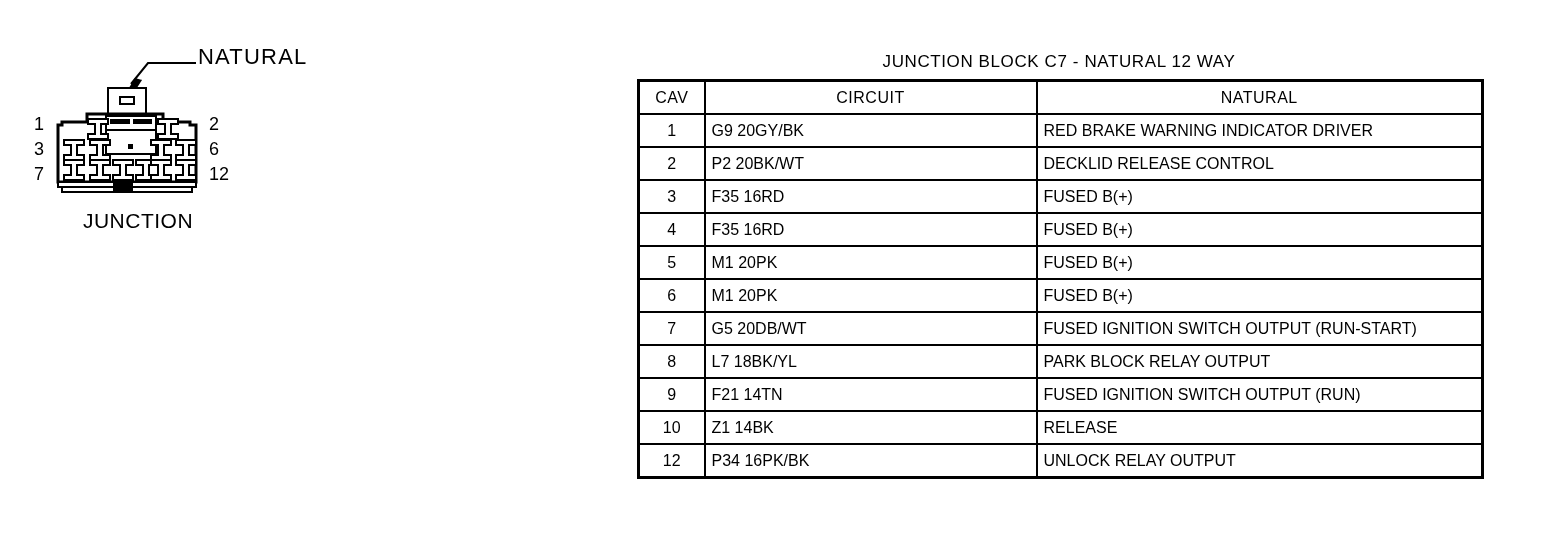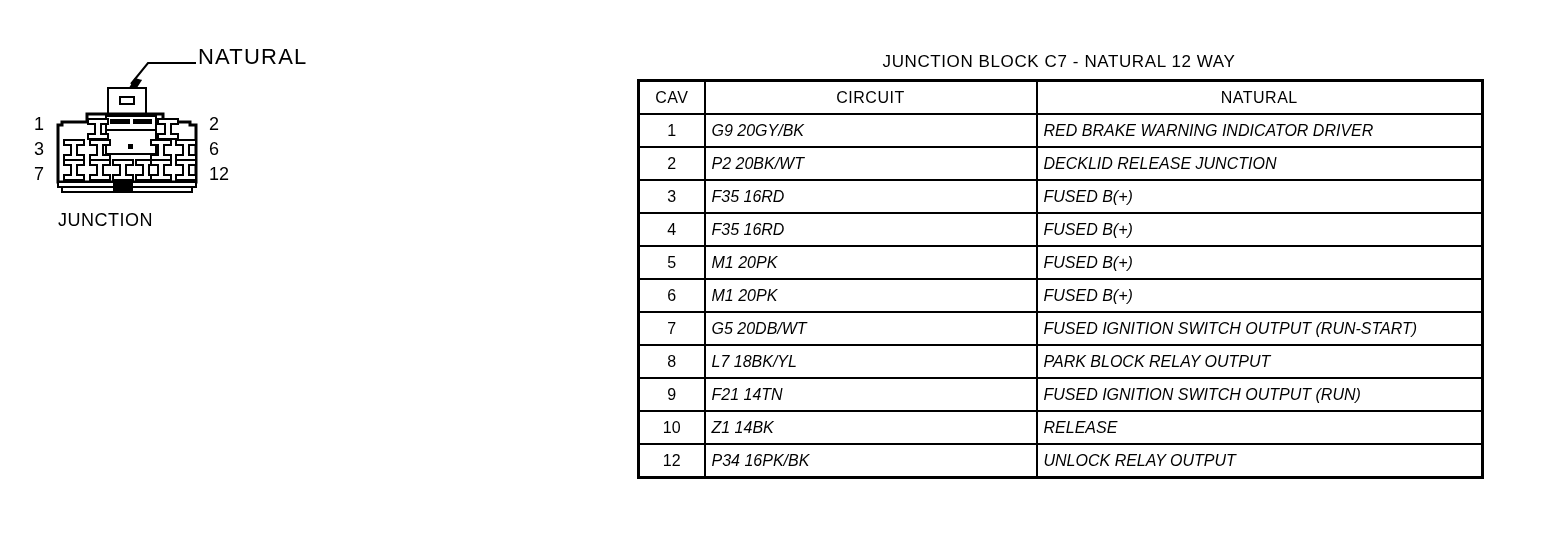--- a/index.html
+++ b/index.html
@@ -45,23 +45,24 @@
     text-align: left;
   }
   #pin-labels-left  { left: 34px;  top: 112px; }
   #pin-labels-right { left: 209px; top: 112px; }
 
   #connector-caption {
     position: absolute;
     left: 58px;
     top: 206px;
     width: 160px;
-    font-size: 18px;
+    font-size: 21px;
     line-height: 29px;
     letter-spacing: 0.5px;
+    text-align: center;
   }
 
   
   #table-block {
     position: absolute;
     left: 637px;
     top: 52px;
     width: 844px;
   }
   #table-title {
@@ -87,21 +88,21 @@
     height: 31px;
     font-size: 16px;
     font-weight: normal;
     padding: 0 6px;
     line-height: 31px;
     overflow: hidden;
     white-space: nowrap;
   }
   table#cav-table th { text-align: center; letter-spacing: 0.5px; }
   td.cell-cav { text-align: center; }
-  td.cell-ckt, td.cell-fn { text-align: left; font-style: italic; }
+  td.cell-ckt, td.cell-fn { text-align: left; }
 </style>
 </head>
 <body>
 
 <div id="connector-diagram">
 
   <svg id="connector-svg" width="320" height="300" viewBox="0 0 320 300">
 
     <g>
       <path d="M 196 63 L 148 63 L 131 84" fill="none" stroke="#000" stroke-width="2"></path>
@@ -190,21 +191,21 @@
     </thead>
     <tbody id="cav-tbody">
         <tr>
           <td class="cell-cav">1</td>
           <td class="cell-ckt">G9 20GY/BK</td>
           <td class="cell-fn">RED BRAKE WARNING INDICATOR DRIVER</td>
         </tr>
         <tr>
           <td class="cell-cav">2</td>
           <td class="cell-ckt">P2 20BK/WT</td>
-          <td class="cell-fn">DECKLID RELEASE JUNCTION</td>
+          <td class="cell-fn">DECKLID RELEASE CONTROL</td>
         </tr>
         <tr>
           <td class="cell-cav">3</td>
           <td class="cell-ckt">F35 16RD</td>
           <td class="cell-fn">FUSED B(+)</td>
         </tr>
         <tr>
           <td class="cell-cav">4</td>
           <td class="cell-ckt">F35 16RD</td>
           <td class="cell-fn">FUSED B(+)</td>

